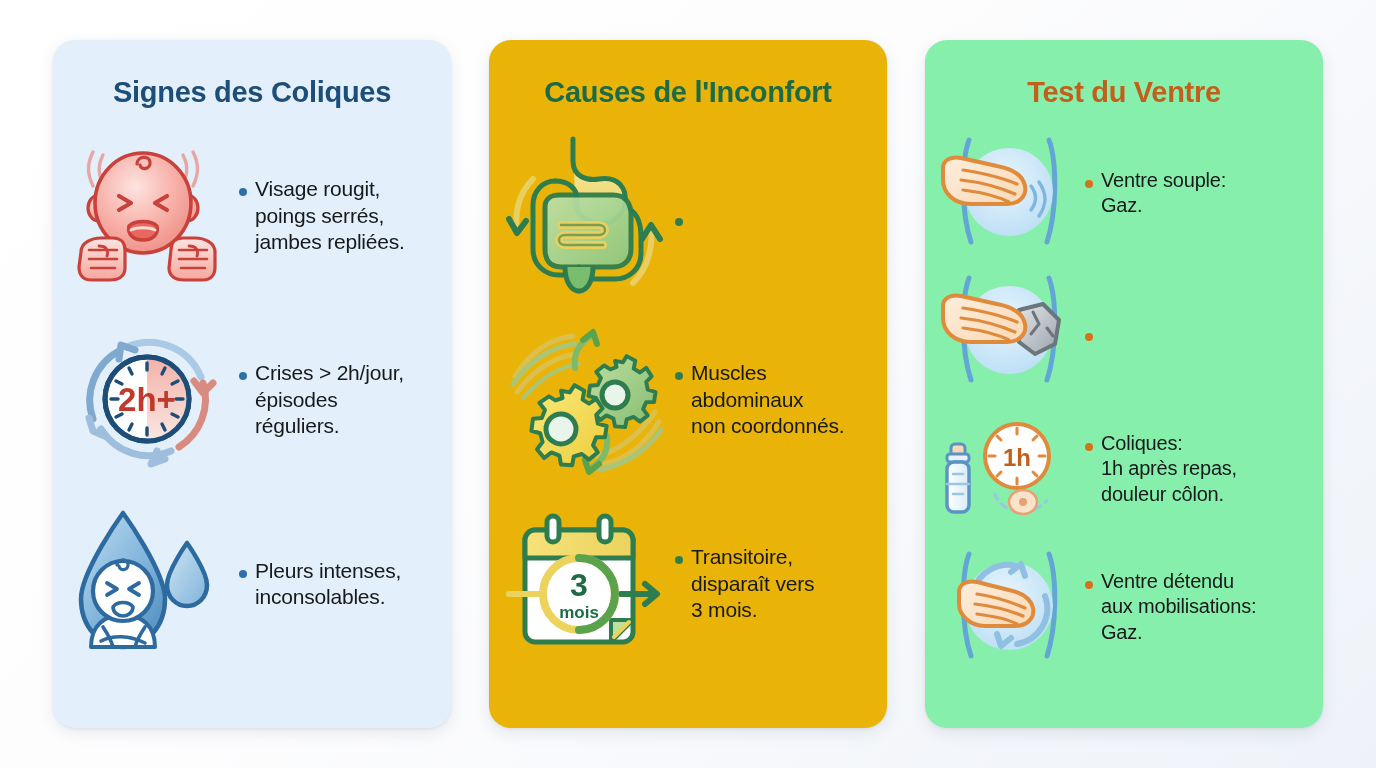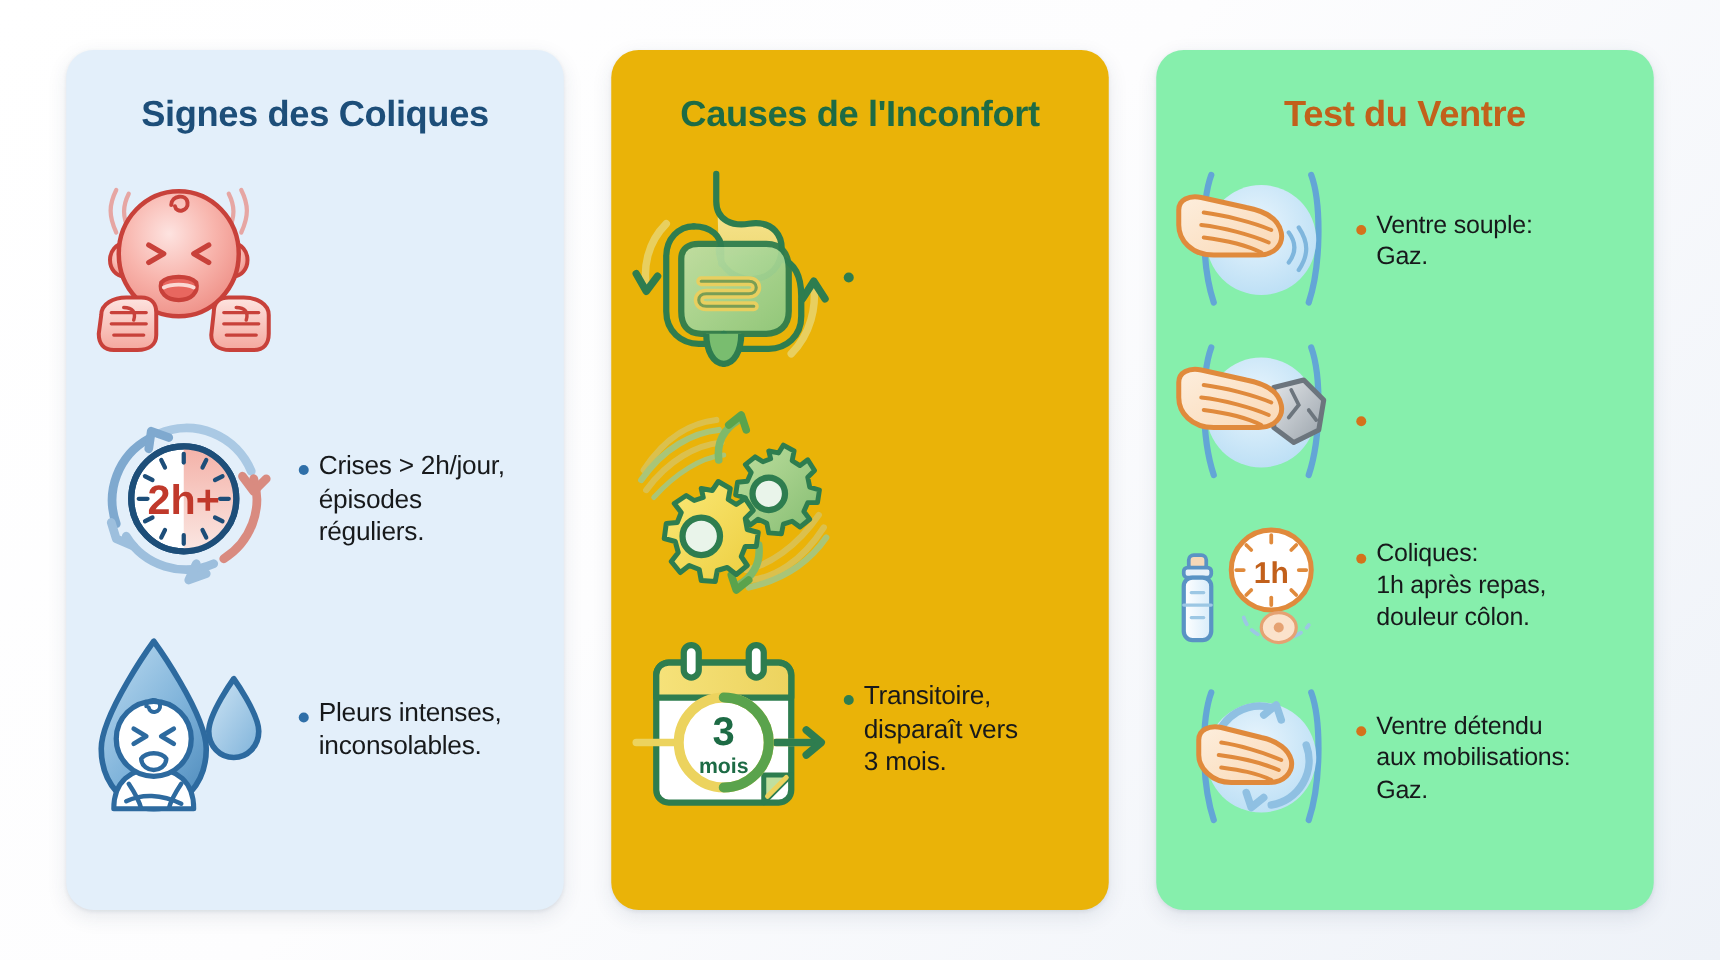--- a/index.html
+++ b/index.html
@@ -145,20 +145,26 @@
               <path d="M14 12 L42 12 M14 21 L42 21 M16 30 L40 30" stroke="#c8413a" stroke-width="2.6" stroke-linecap="round" fill="none"></path>
               <path d="M24 8 C31 8 34 12 32 18" stroke="#c8413a" stroke-width="2.8" fill="none" stroke-linecap="round"></path>
             </g>
 
             <g transform="translate(100,98)">
               <path d="M4 12 C4 5 8 0 16 0 L28 0 C38 0 48 5 48 14 L48 29 C48 37 44 42 36 42 L17 42 C8 42 2 38 2 30 Z" fill="url(#fistG)" stroke="#c8413a" stroke-width="3.2" stroke-linejoin="round"></path>
               <path d="M12 12 L40 12 M12 21 L40 21 M14 30 L38 30" stroke="#c8413a" stroke-width="2.6" stroke-linecap="round" fill="none"></path>
               <path d="M22 8 C29 8 32 12 30 18" stroke="#c8413a" stroke-width="2.8" fill="none" stroke-linecap="round"></path>
             </g>
           </svg>
+        </div>
+        <div class="bullet-cell">
+          <span class="dot"></span>
+          <span class="bullet-text">Visage rougit,
+poings serrés,
+jambes repliées.</span>
         </div>
       </div>
 
       <div class="row">
         <div class="icon-cell">
           <svg width="164" height="152" viewBox="0 0 164 152">
             <defs>
               <linearGradient id="clkShade" x1="0" y1="0" x2="0" y2="1">
                 <stop offset="0%" stop-color="#f3ada3"></stop>
                 <stop offset="100%" stop-color="#fae6e1"></stop>
@@ -324,20 +330,26 @@
               <path d="M0,-40 L10,-38 L15,-46 L26,-40 L24,-30 L32,-25 L40,-31 L47,-20 L40,-13 L42,-3 L52,0 L50,13 L40,13 L36,22 L42,30 L32,38 L24,32 L15,35 L13,45 L0,44 L-2,34 L-11,30 L-19,36 L-27,26 L-21,18 L-24,8 L-34,5 L-32,-8 L-22,-9 L-18,-18 L-24,-26 L-14,-34 L-6,-29 L2,-32 Z" transform="scale(0.78)" fill="url(#gearG)" stroke="#2e7d4f" stroke-width="5" stroke-linejoin="round"></path>
               <circle cx="0" cy="3" r="13" fill="#e9f4ea" stroke="#2e7d4f" stroke-width="5"></circle>
             </g>
 
             <g transform="translate(58,102)">
               <path d="M0,-44 L11,-42 L17,-51 L29,-44 L27,-33 L35,-28 L44,-34 L52,-22 L44,-14 L46,-3 L57,0 L55,14 L44,14 L40,24 L46,33 L35,42 L26,35 L16,38 L14,49 L0,48 L-2,37 L-12,33 L-21,40 L-30,29 L-23,20 L-26,9 L-37,6 L-35,-9 L-24,-10 L-20,-20 L-27,-29 L-15,-37 L-7,-32 L2,-35 Z" transform="scale(0.80)" fill="url(#gearY)" stroke="#2e7d4f" stroke-width="5" stroke-linejoin="round"></path>
               <circle cx="0" cy="3" r="15" fill="#e9f4ea" stroke="#2e7d4f" stroke-width="5"></circle>
             </g>
           </svg>
         </div>
+        <div class="bullet-cell">
+          <span class="dot"></span>
+          <span class="bullet-text">Muscles
+abdominaux
+non coordonnés.</span>
+        </div>
       </div>
 
       <div class="row">
         <div class="icon-cell">
           <svg width="170" height="150" viewBox="0 0 170 150">
             <defs>
               <linearGradient id="calTop" x1="0" y1="0" x2="1" y2="0">
                 <stop offset="0%" stop-color="#f6e27a"></stop>
                 <stop offset="100%" stop-color="#ecd35e"></stop>
               </linearGradient>

